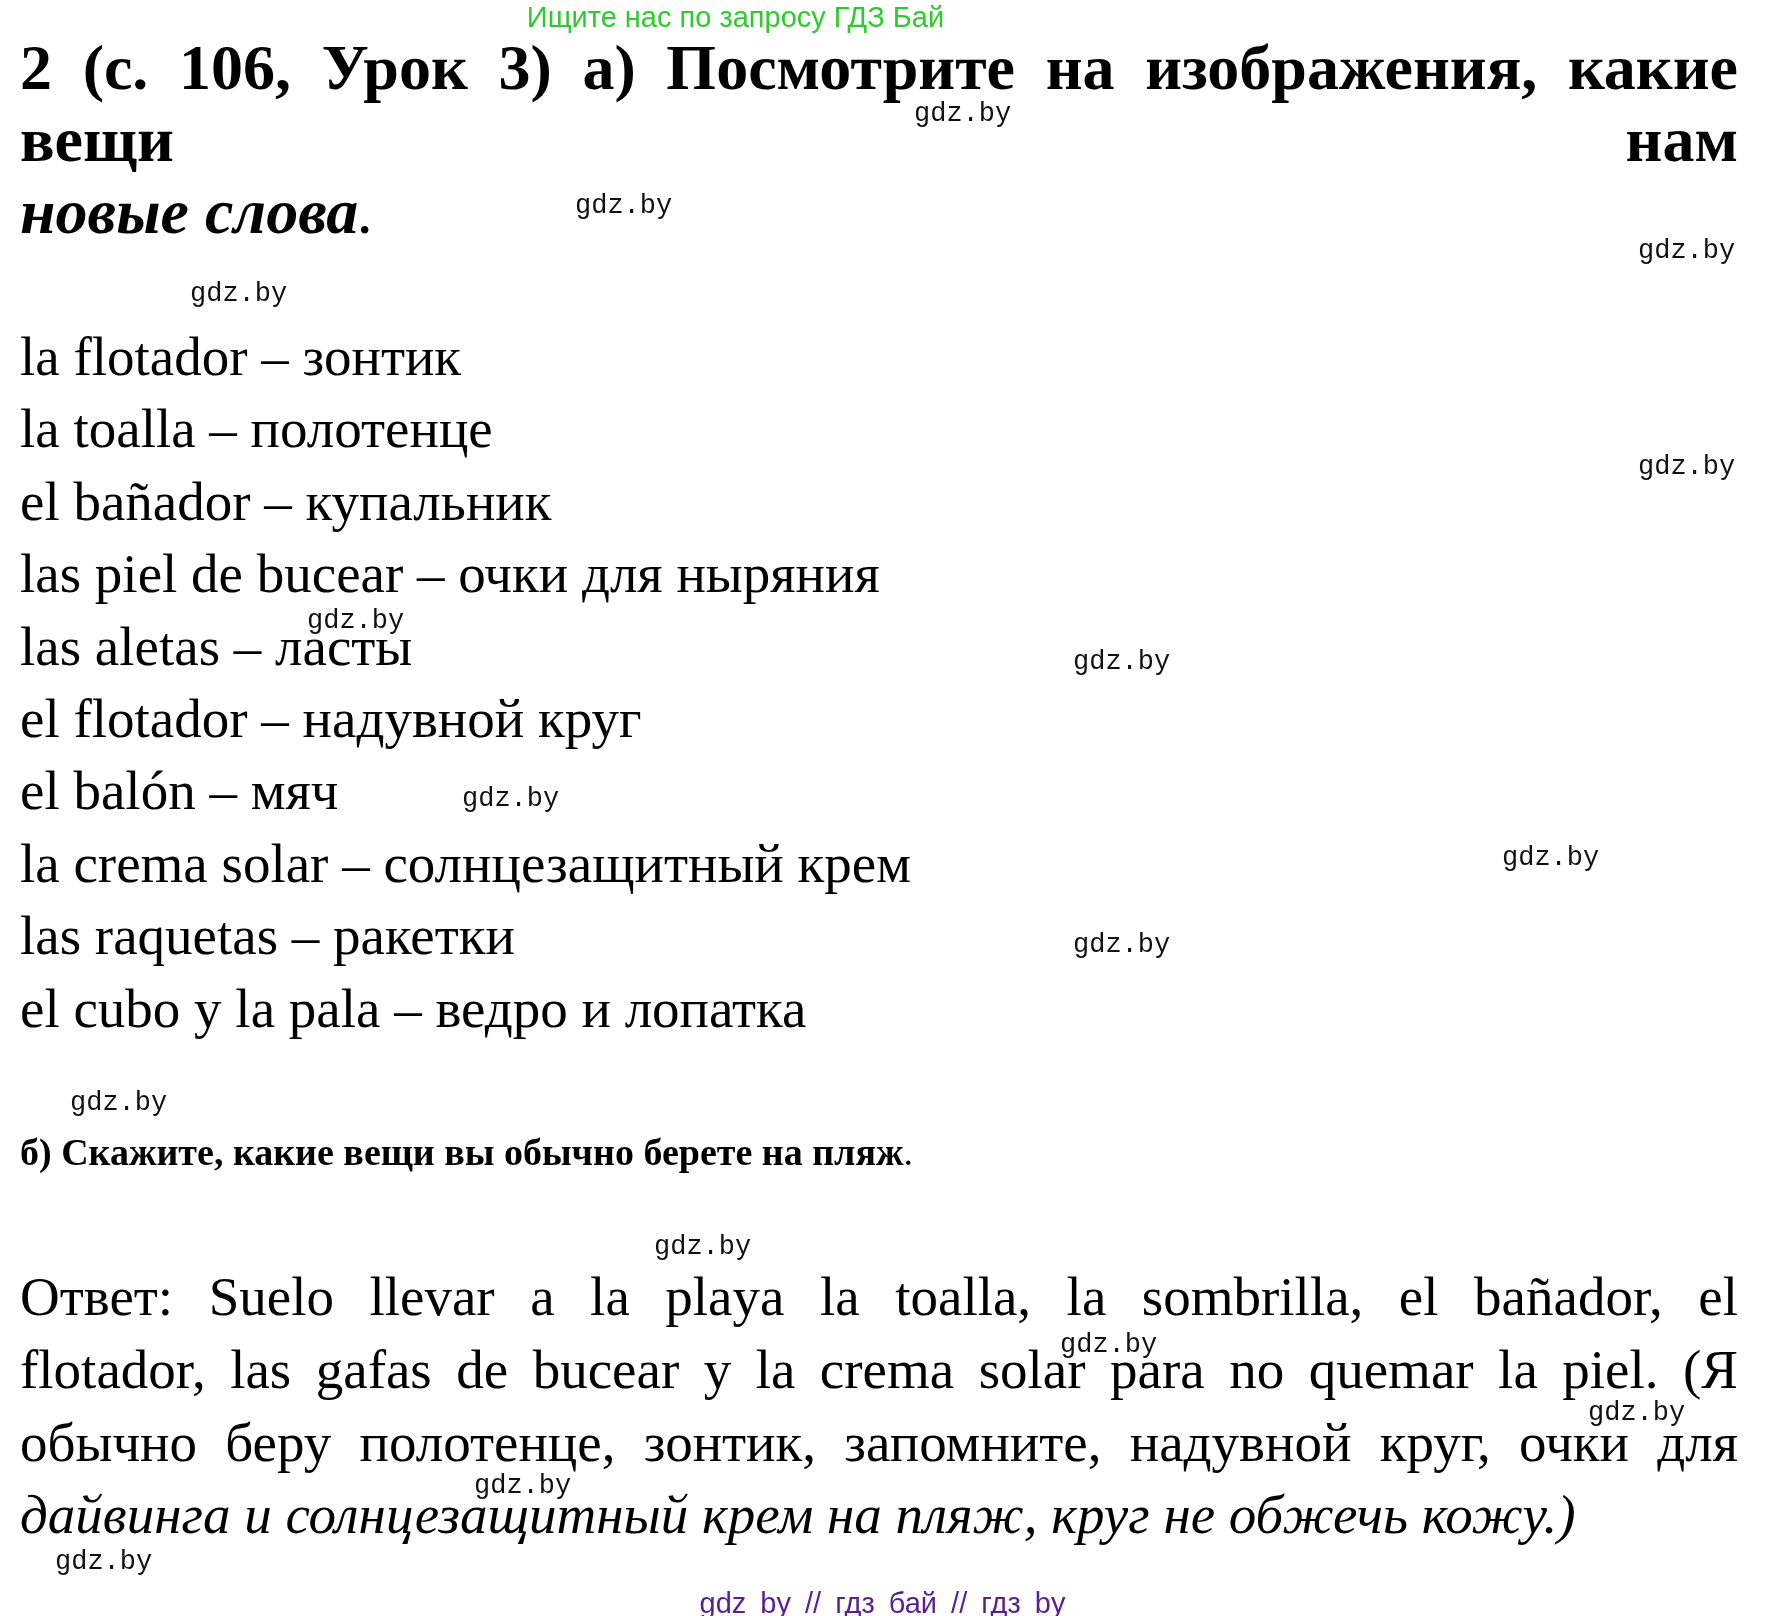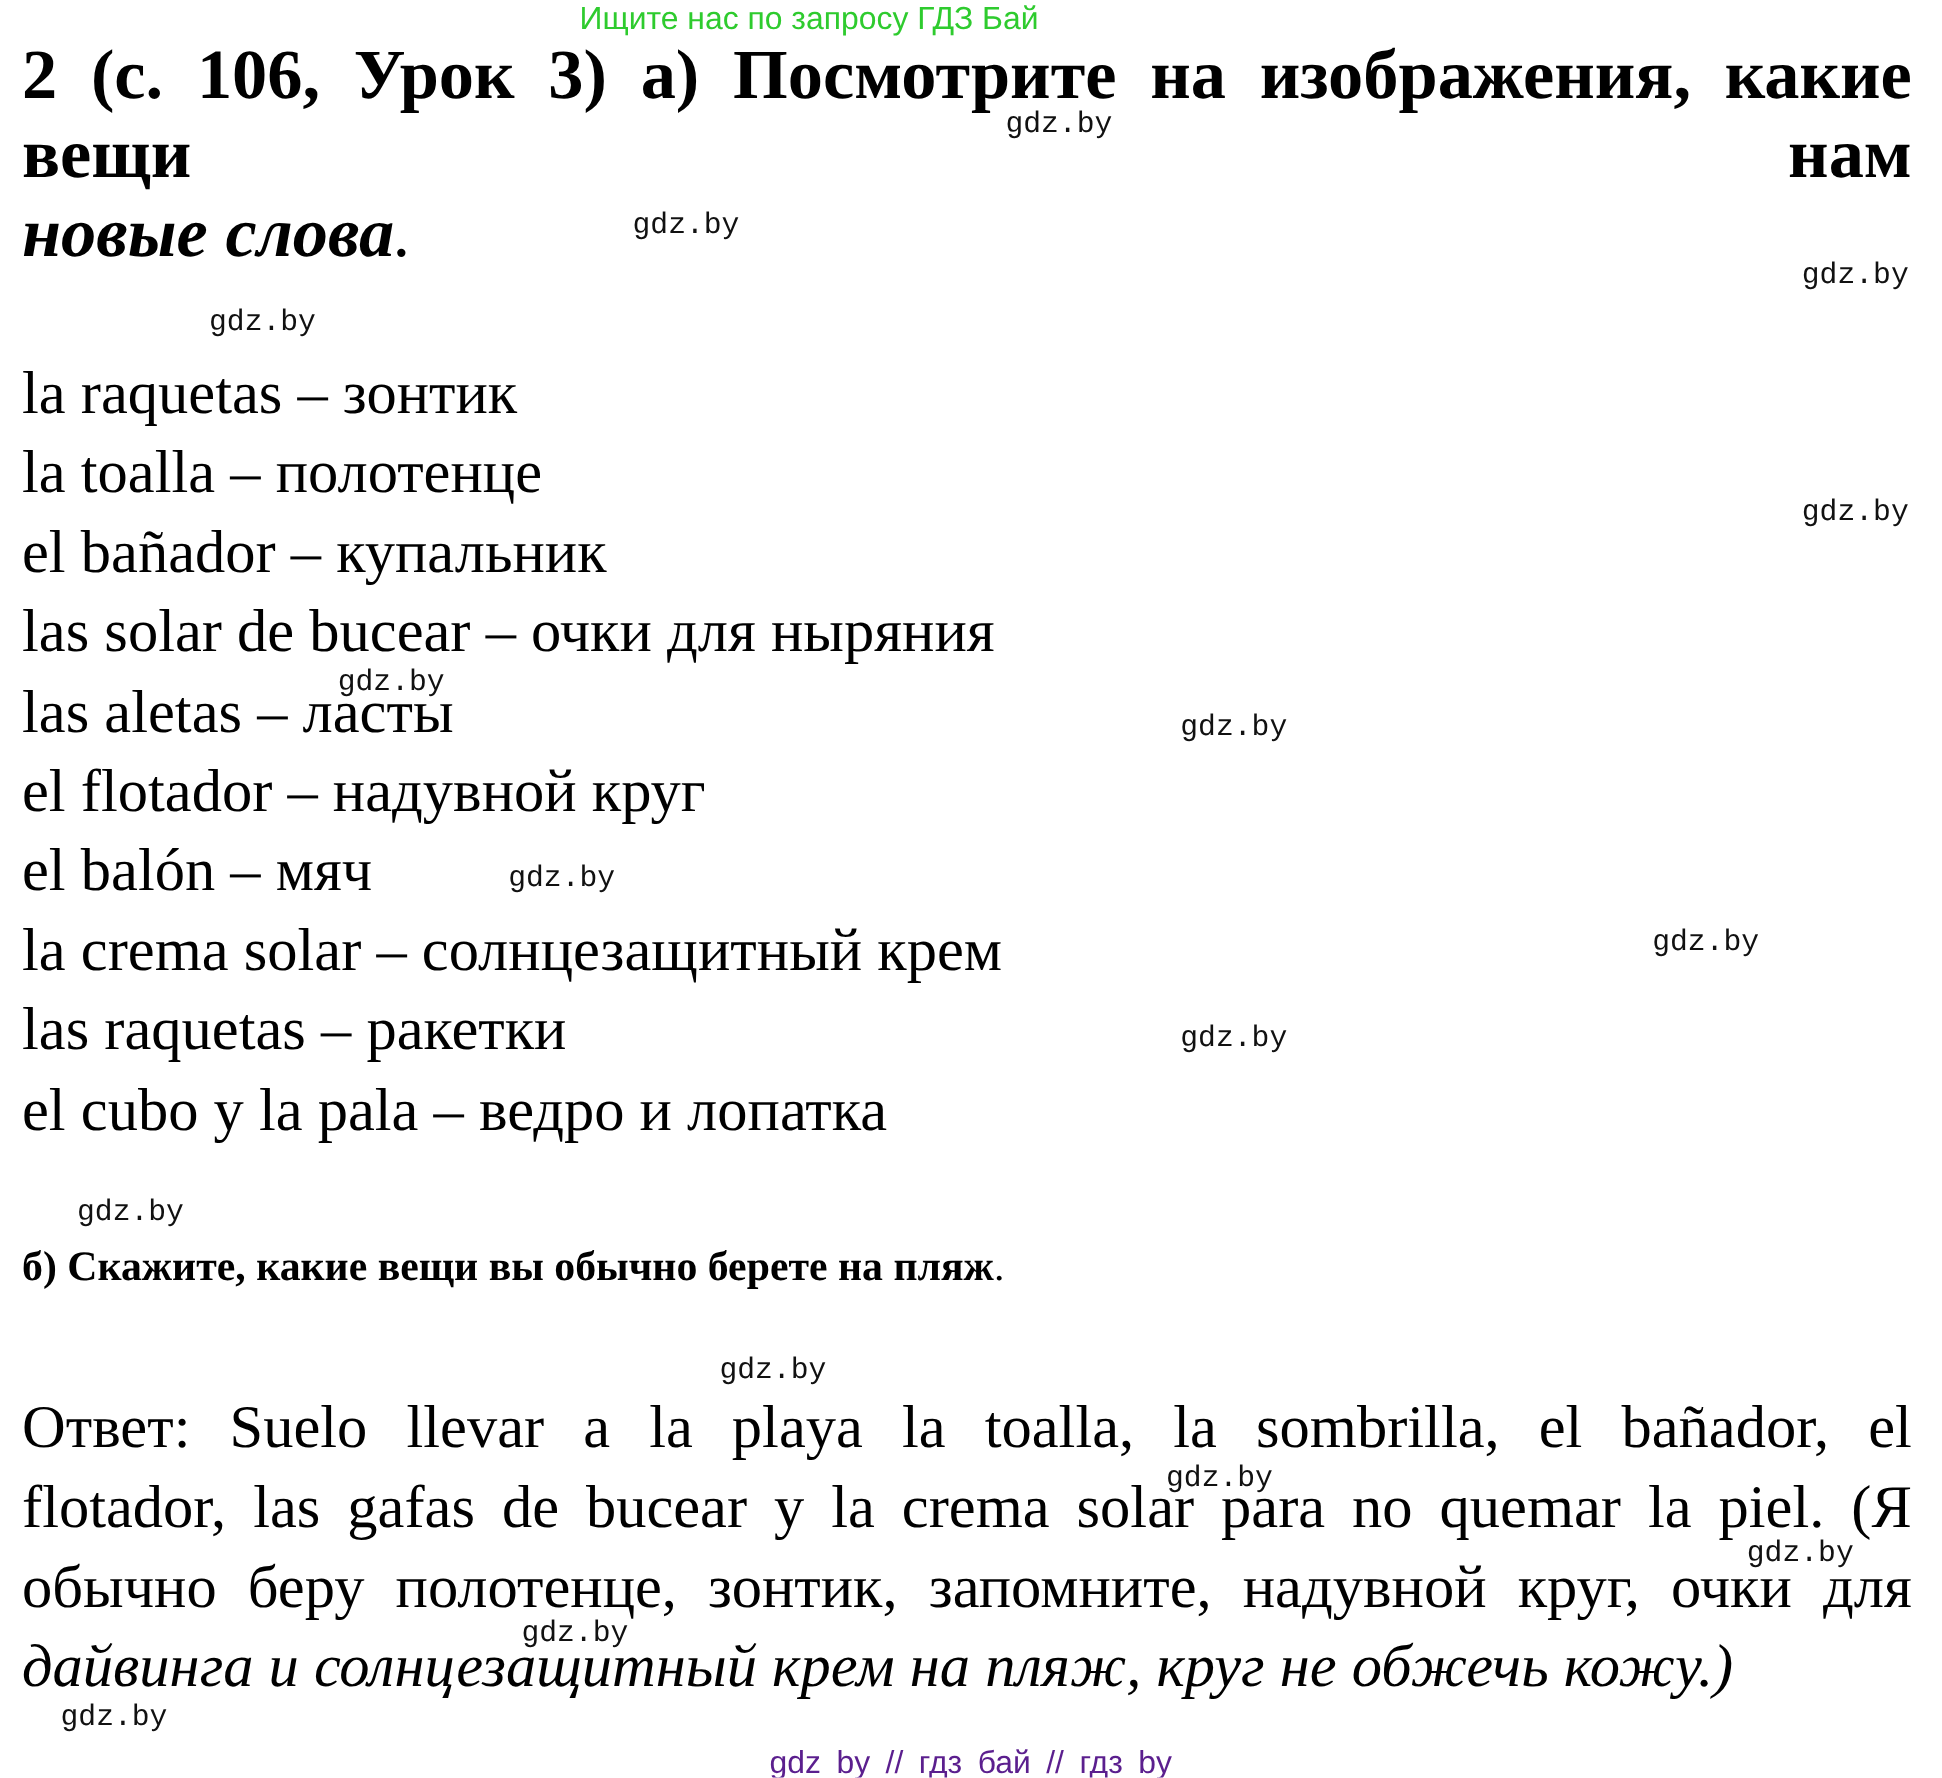--- a/index.html
+++ b/index.html
@@ -39,24 +39,24 @@
 <body>
 
 <div class="abs top-banner">Ищите нас по запросу ГДЗ Бай</div>
 
 <div class="abs block title">
   <span class="jline">2 (с. 106, Урок 3) а) Посмотрите на изображения, какие вещи нам</span>
   <span class="jline last"><span>новые слова</span><span class="plain-period">.</span></span>
 </div>
 
 <div class="abs block vocab">
-  <span class="vocab-item"><span>la raquetas</span><span> – </span><span>зонтик</span></span>
+  <span class="vocab-item"><span>la flotador</span><span> – </span><span>зонтик</span></span>
   <span class="vocab-item"><span>la toalla</span><span> – </span><span>полотенце</span></span>
   <span class="vocab-item"><span>el bañador</span><span> – </span><span>купальник</span></span>
-  <span class="vocab-item"><span>las solar de bucear</span><span> – </span><span>очки для ныряния</span></span>
+  <span class="vocab-item"><span>las piel de bucear</span><span> – </span><span>очки для ныряния</span></span>
   <span class="vocab-item"><span>las aletas</span><span> – </span><span>ласты</span></span>
   <span class="vocab-item"><span>el flotador</span><span> – </span><span>надувной круг</span></span>
   <span class="vocab-item"><span>el balón</span><span> – </span><span>мяч</span></span>
   <span class="vocab-item"><span>la crema solar</span><span> – </span><span>солнцезащитный крем</span></span>
   <span class="vocab-item"><span>las raquetas</span><span> – </span><span>ракетки</span></span>
   <span class="vocab-item"><span>el cubo y la pala</span><span> – </span><span>ведро и лопатка</span></span>
 </div>
 
 <div class="abs block subtask"><span>б) Скажите, какие вещи вы обычно берете на пляж</span><span class="plain-period">.</span></div>
 

